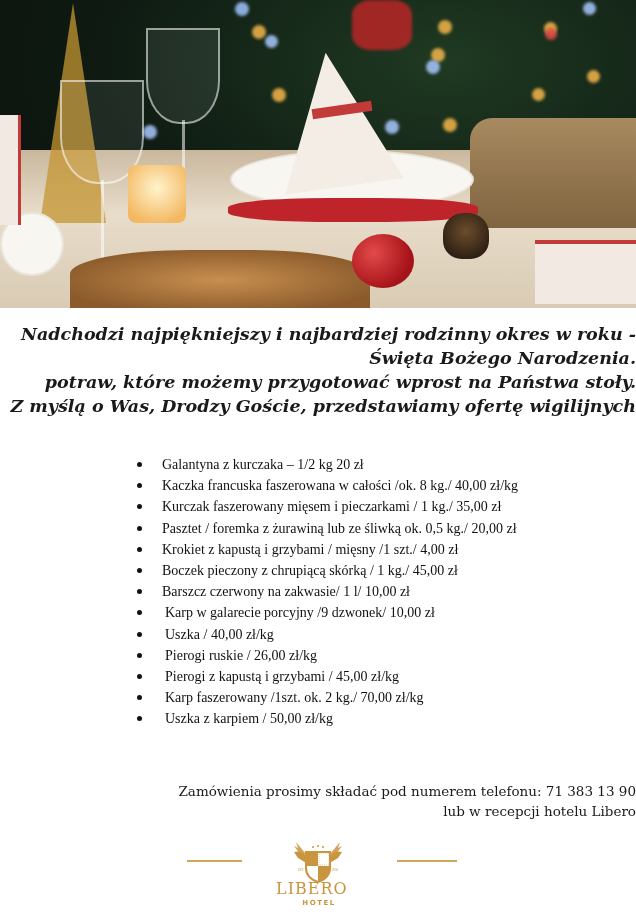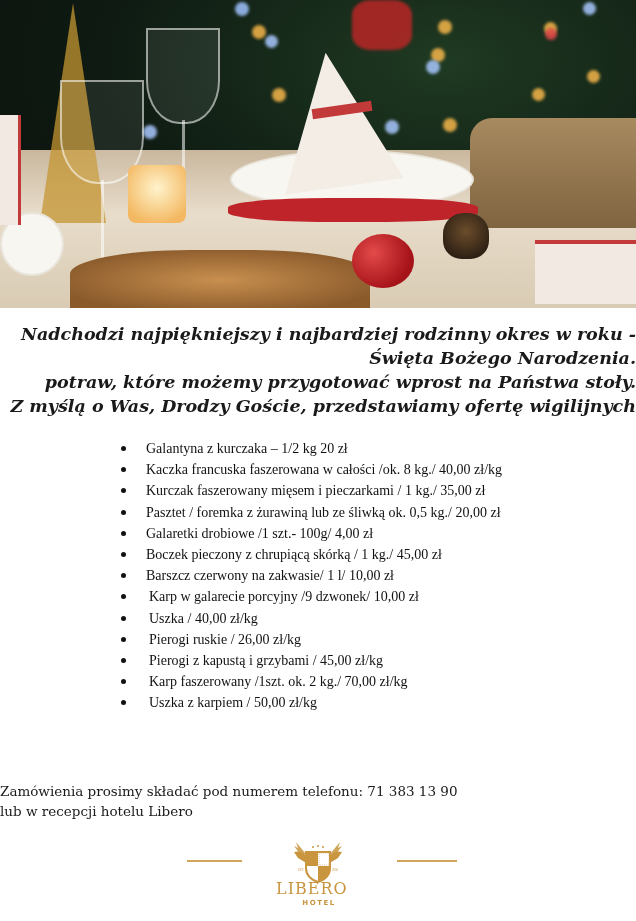--- a/index.html
+++ b/index.html
@@ -30,27 +30,27 @@
   .cookies { position:absolute; left:70px; top:250px; width:300px; height:60px; border-radius:40% 40% 0 0;
     background: radial-gradient(ellipse at 50% 50%, #c88f4f, #8a5a2b 80%); }
   .napkin-r { position:absolute; left:535px; top:240px; width:101px; height:60px; background:#f1e9e2;
     border-top:4px solid #c23a3a; }
   .napkin-l { position:absolute; left:0; top:115px; width:18px; height:110px; background:#f1e9e2; border-right:3px solid #c23a3a; }
 
   .intro { position:absolute; left:0; top:322px; width:636px; text-align:right;
     font-family:"DejaVu Serif", serif; font-style:italic; font-weight:bold; font-size:17.5px; line-height:24px; color:#1a1a1a; }
   .intro div { white-space:nowrap; }
 
-  .menu { position:absolute; left:118px; top:438px; margin:0; padding:0; list-style:none;
+  .menu { position:absolute; left:118px; top:438px; margin:16px; padding:0; list-style:none;
     font-family:"Liberation Serif", serif; font-size:14px; color:#111; }
   .menu li { position:relative; height:21.2px; line-height:21.2px; padding-left:28px; white-space:nowrap; }
   .menu li .dot { position:absolute; left:3px; top:8px; width:5px; height:5px; border-radius:50%; background:#111; }
   .menu li.indent { padding-left:31px; }
 
-  .order { position:absolute; left:0; top:781px; width:636px; text-align:left;
+  .order { position:absolute; left:0; top:781px; width:636px; text-align:right;
     font-family:"DejaVu Serif", serif; font-size:13.5px; line-height:20px; color:#1a1a1a; }
   .order div { white-space:nowrap; }
 
   .rule { position:absolute; top:860px; height:2px; background:#cfa55a; }
   .logo { position:absolute; left:288px; top:838px; width:60px; height:80px; }
   .logo-text { position:absolute; left:276px; top:879px; width:86px; 
     font-family:"DejaVu Serif", serif; font-size:16px; letter-spacing:1px; color:#c9963f; }
   .logo-sub { position:absolute; left:276px; top:899px; width:86px; text-align:center;
     font-family:"DejaVu Sans", sans-serif; font-size:7px; font-weight:bold; letter-spacing:1.5px; color:#c9963f; }
 </style>
@@ -104,21 +104,21 @@
   <div>Święta Bożego Narodzenia.</div>
   <div>potraw, które możemy przygotować wprost na Państwa stoły.</div>
   <div>Z myślą o Was, Drodzy Goście, przedstawiamy ofertę wigilijnych</div>
 </div>
 
 <ul class="menu">
   <li><span class="dot"></span><span>Galantyna z kurczaka – 1/2  kg 20 zł</span></li>
   <li><span class="dot"></span><span>Kaczka francuska faszerowana w całości  /ok. 8 kg./ 40,00 zł/kg</span></li>
   <li><span class="dot"></span><span>Kurczak faszerowany mięsem i pieczarkami / 1 kg./ 35,00 zł</span></li>
   <li><span class="dot"></span><span>Pasztet / foremka z żurawiną lub ze śliwką ok. 0,5 kg./ 20,00 zł</span></li>
-  <li><span class="dot"></span><span>Galaretki drobiowe /1 szt.- 100g/  4,00 zł</span></li>
+  <li><span class="dot"></span><span>Krokiet z kapustą i grzybami / mięsny /1 szt./  4,00 zł</span></li>
   <li><span class="dot"></span><span>Boczek pieczony z chrupiącą skórką / 1 kg./ 45,00 zł</span></li>
   <li><span class="dot"></span><span>Barszcz czerwony na zakwasie/ 1 l/  10,00 zł</span></li>
   <li class="indent"><span class="dot"></span><span>Karp w galarecie porcyjny /9 dzwonek/  10,00 zł</span></li>
   <li class="indent"><span class="dot"></span><span>Uszka / 40,00 zł/kg</span></li>
   <li class="indent"><span class="dot"></span><span>Pierogi ruskie / 26,00 zł/kg</span></li>
   <li class="indent"><span class="dot"></span><span>Pierogi z kapustą i grzybami / 45,00 zł/kg</span></li>
   <li class="indent"><span class="dot"></span><span>Karp faszerowany /1szt. ok. 2 kg./ 70,00 zł/kg</span></li>
   <li class="indent"><span class="dot"></span><span>Uszka z karpiem / 50,00 zł/kg</span></li>
 </ul>
 

